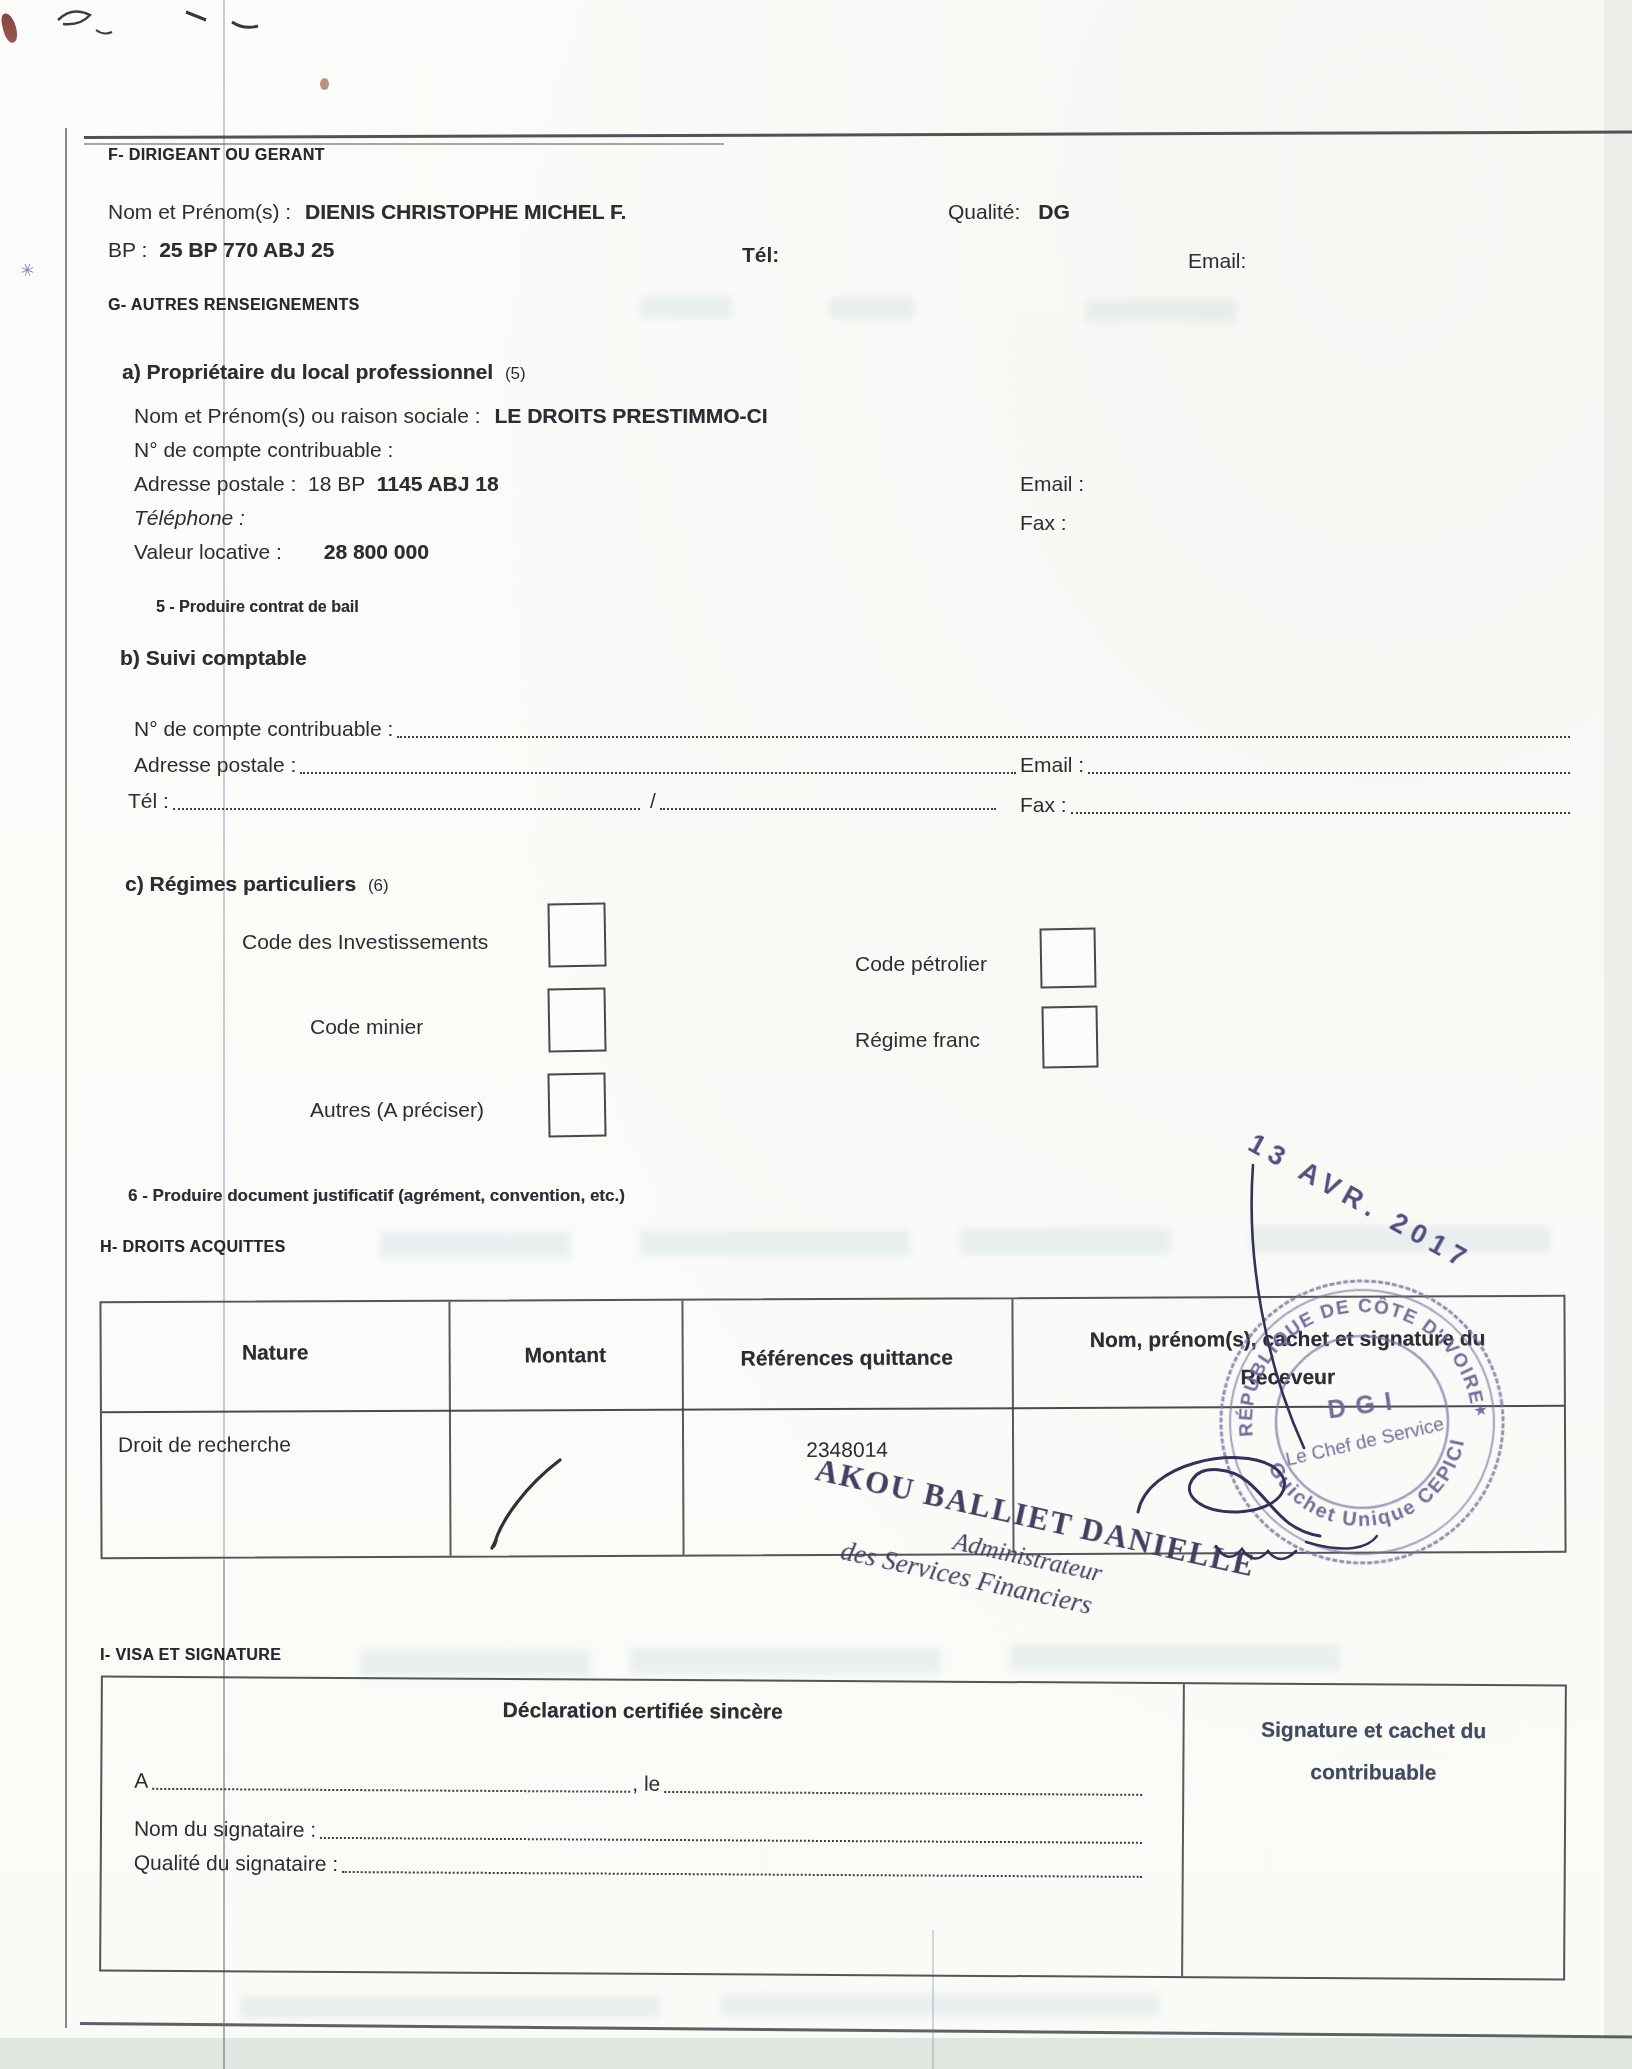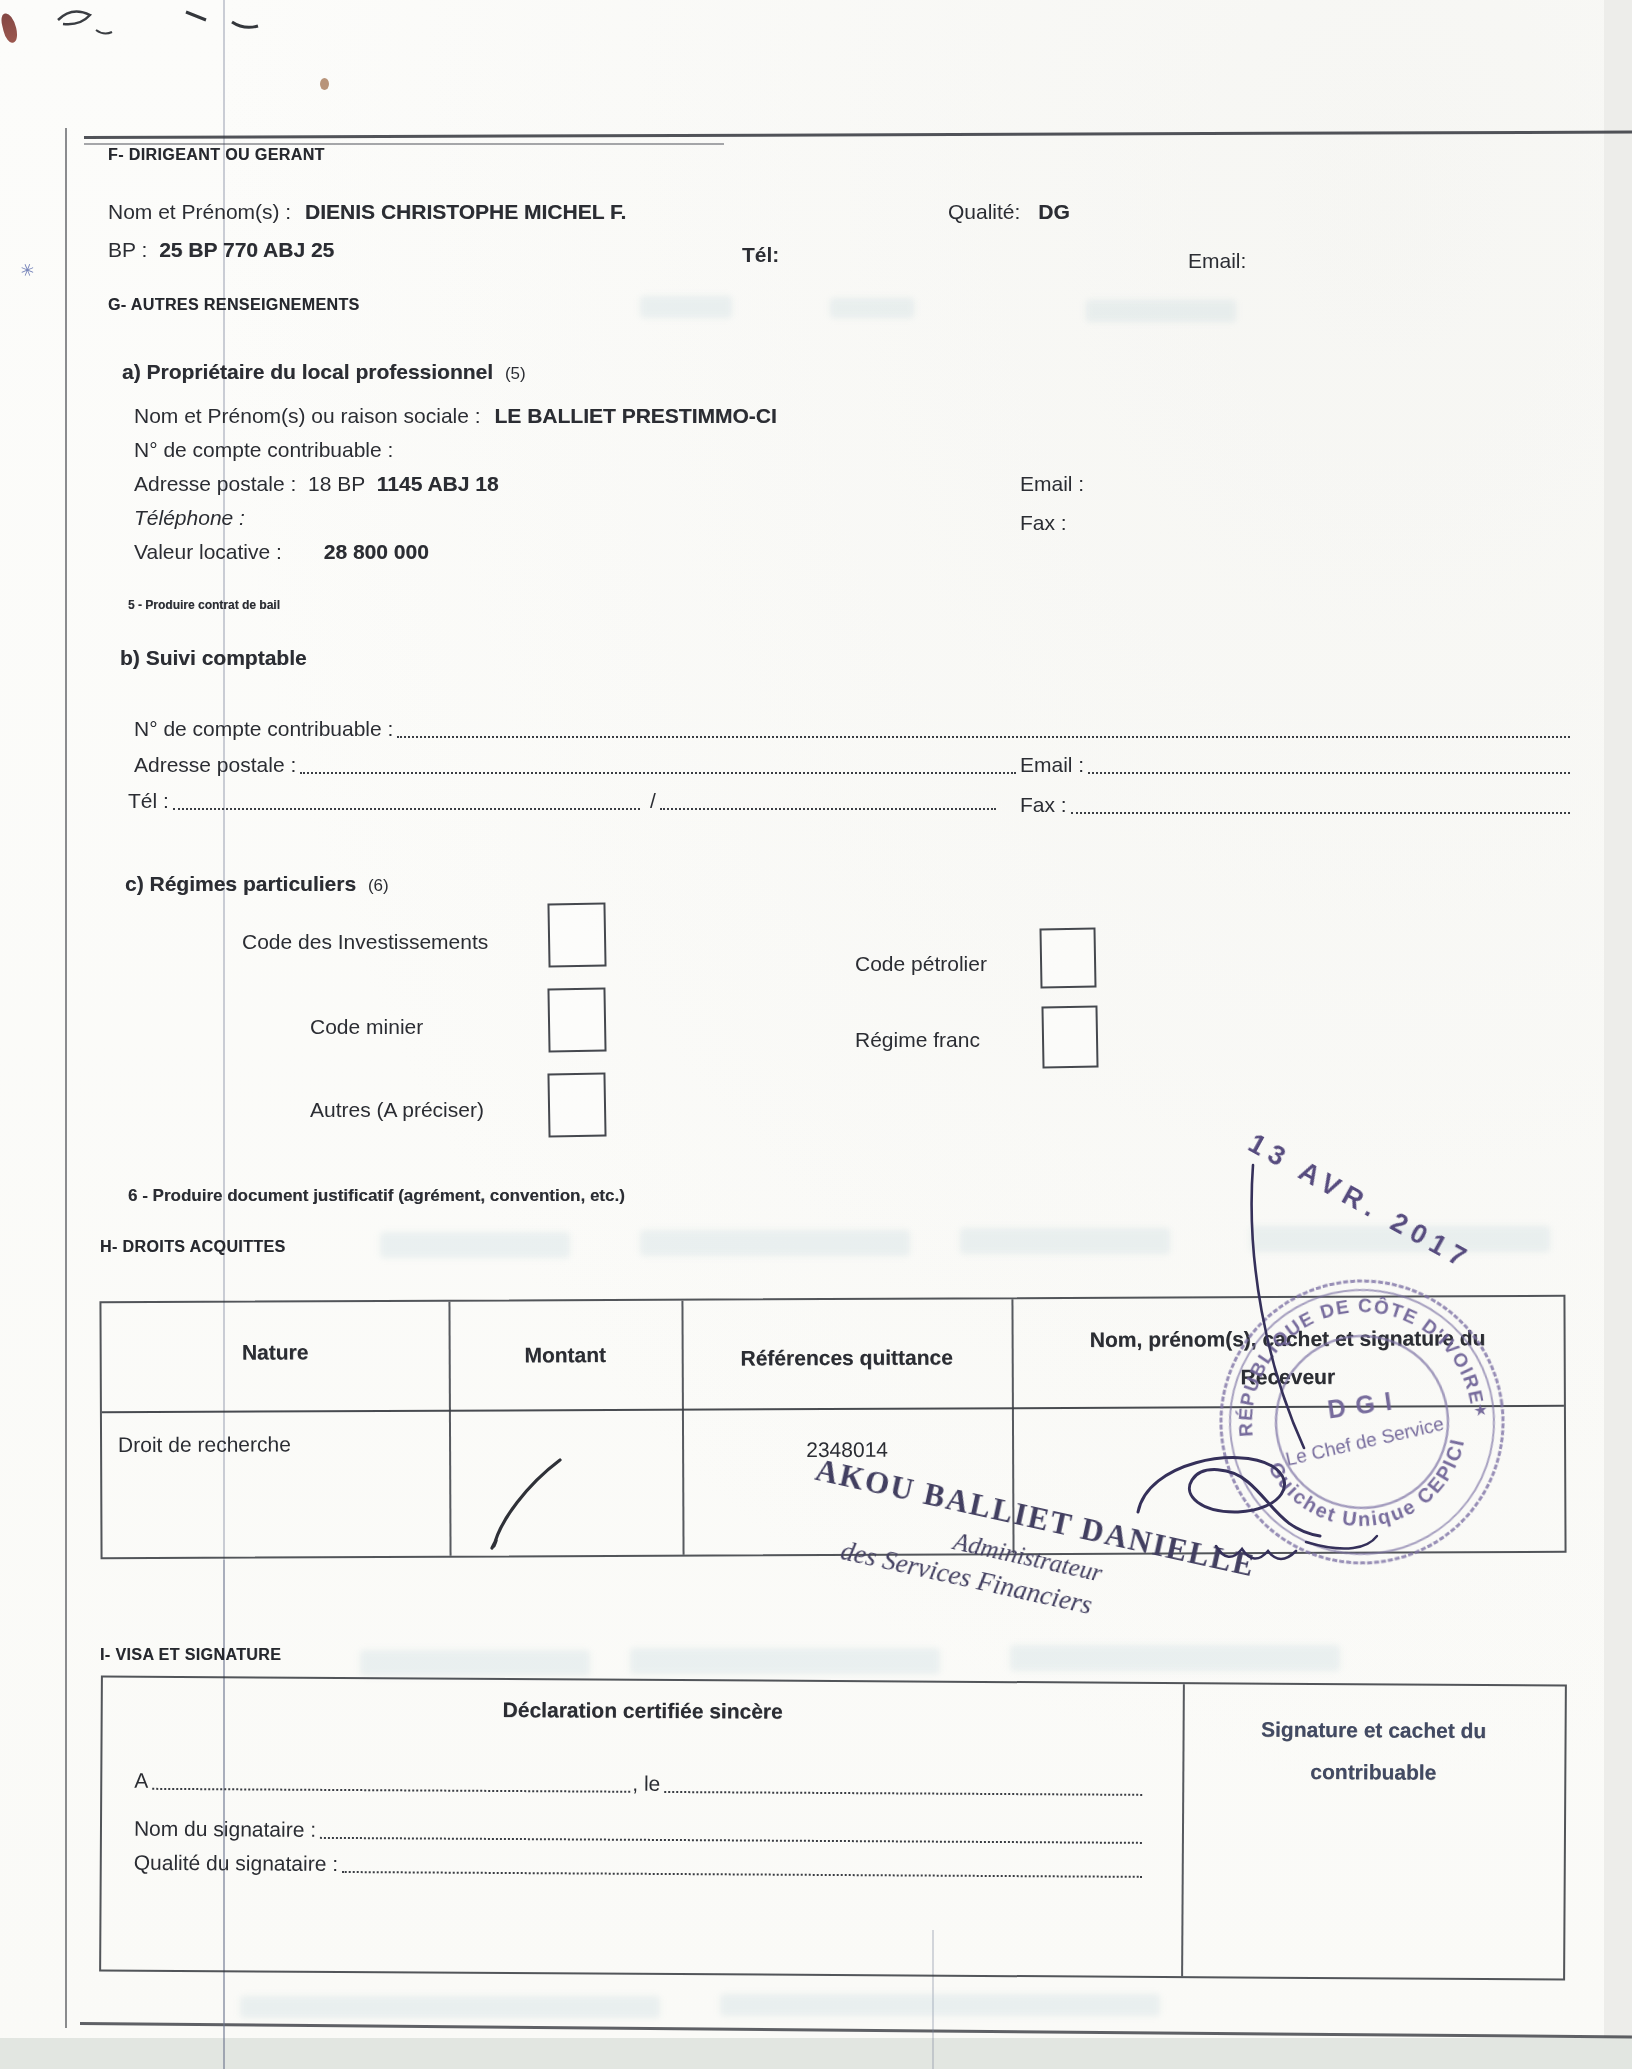--- a/index.html
+++ b/index.html
@@ -9,21 +9,21 @@
       radial-gradient(ellipse at 85% 10%, rgba(235,235,230,.35), transparent 60%),
       linear-gradient(#fcfcfa, #fafaf7);
     font-family:"Liberation Sans", sans-serif;
     color:#2b2d33;
   }
   .abs { position:absolute; }
   .b { font-weight:bold; }
   .t { text-shadow:0.3px 0.3px 0.5px rgba(43,45,51,.45); }
   .title { font-weight:bold; font-size:16px; letter-spacing:.4px; color:#26282e; }
   .lbl { font-size:21px; white-space:nowrap; }
-  .small { font-size:12px; }
+  .small { font-size:16px;margin-left:28px; }
   .note { font-size:17px; font-weight:normal; }
   .dotrow { display:flex; align-items:flex-end; }
   .dotrow .lbl { line-height:26px; }
   .dotfill { flex:1; border-bottom:2.5px dotted #3a3d43; margin:0 2px 4px 4px; height:1px; }
   .checkbox { border:2.5px solid #45484e; background:rgba(255,255,255,.4); transform:rotate(-1deg); }
   .vline { background:rgba(58,61,68,.85); width:2px; }
   .hline { background:rgba(52,55,61,.9); height:2px; }
   .ink { filter: blur(0.4px); }
   .smudge { background:rgba(150,185,200,.16); filter:blur(3px); border-radius:4px; }
   .tablebox { border:2.5px solid rgba(52,55,61,.85); }
@@ -84,21 +84,21 @@
   <div class="abs lbl" style="left:1188px;top:249px;">Email:</div>
 
   <div class="abs title t" style="left:108px;top:296px;">G- AUTRES RENSEIGNEMENTS</div>
 
   <div class="abs lbl" style="left:122px;top:360px;">
     <span class="b t">a) Propriétaire du local professionnel</span>
     <span class="note" style="margin-left:6px;">(5)</span>
   </div>
   <div class="abs lbl" style="left:134px;top:404px;">
     <span>Nom et Prénom(s) ou raison sociale :</span>
-    <span class="b t" style="margin-left:8px;">LE BALLIET PRESTIMMO-CI</span>
+    <span class="b t" style="margin-left:8px;">LE DROITS PRESTIMMO-CI</span>
   </div>
   <div class="abs lbl" style="left:134px;top:438px;">N° de compte contribuable :</div>
   <div class="abs lbl" style="left:134px;top:472px;">
     <span>Adresse postale :</span>
     <span style="margin-left:6px;">18 BP</span>
     <span class="b t" style="margin-left:6px;">1145 ABJ 18</span>
   </div>
   <div class="abs lbl" style="left:1020px;top:472px;">Email :</div>
   <div class="abs lbl" style="left:134px;top:506px;font-style:italic;">Téléphone :</div>
   <div class="abs lbl" style="left:1020px;top:511px;">Fax :</div>

